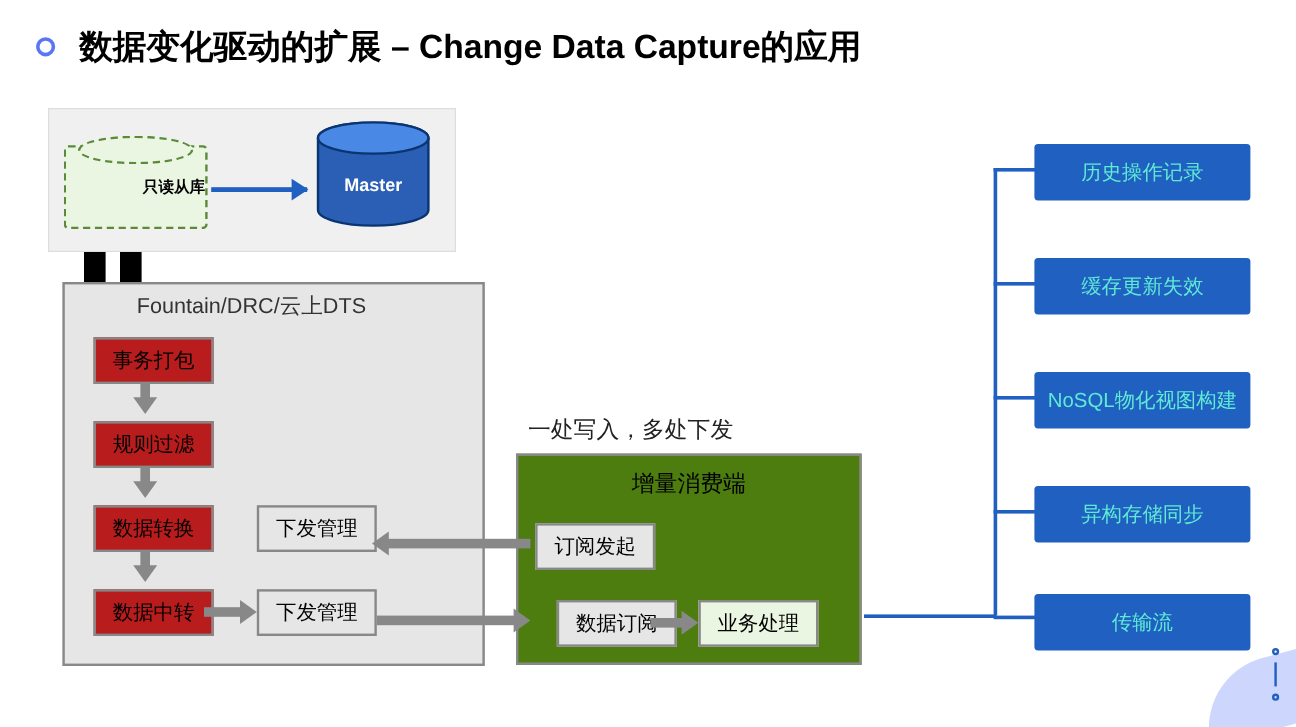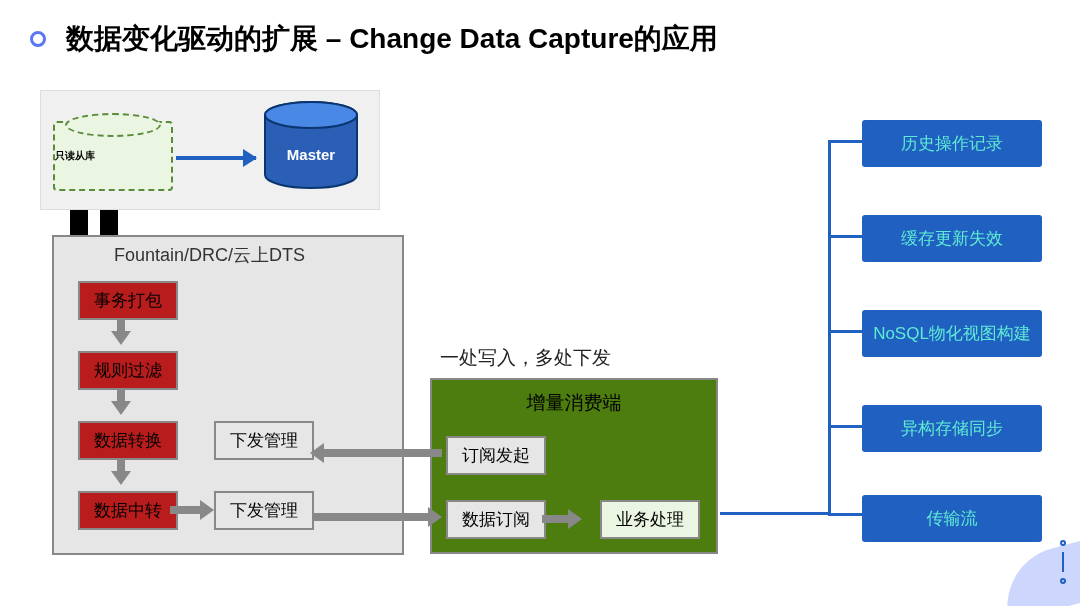--- a/index.html
+++ b/index.html
@@ -42,22 +42,22 @@
   }
   .replica-db {
     position: absolute;
     left: 12px; top: 30px;
     width: 120px; height: 70px;
     border: 2px dashed #5a8a3a;
     background: #eaf5e2;
     border-radius: 4px;
     display: flex;
     align-items: center;
-    justify-content: flex-start;
-    font-size: 10px;
+    justify-content: flex-end;
+    font-size: 13px;
     font-weight: bold;
   }
   .replica-db::before {
     content: "";
     position: absolute;
     top: -10px; left: 10px; right: 10px;
     height: 20px;
     border: 2px dashed #5a8a3a;
     background: #eaf5e2;
     border-radius: 50%;
@@ -187,22 +187,22 @@
     background: #4d7c0f;
     border: 2px solid #888;
   }
   .consumer-title {
     position: absolute;
     top: 10px; left: 0; right: 0;
     text-align: center;
     font-size: 19px;
   }
   .c1 { left: 14px; top: 56px; }
-  .c2 { left: 14px; top: 120px; }
-  .c3 { left: 168px; top: 120px; background:#eaf5e2; }
+  .c2 { left: 32px; top: 120px; }
+  .c3 { left: 150px; top: 120px; background:#eaf5e2; }
 
   .note {
     position: absolute;
     left: 440px; top: 275px;
     font-size: 19px;
     color: #222;
   }
 
   .right-box {
     position: absolute;

